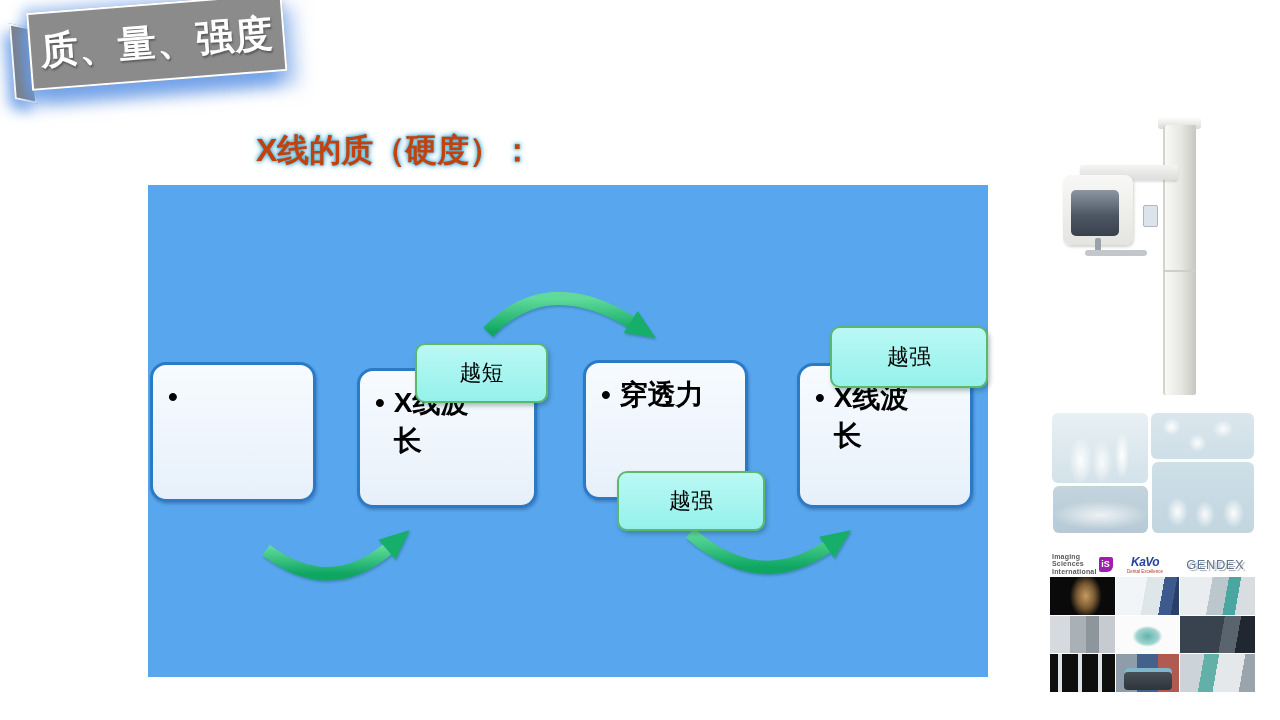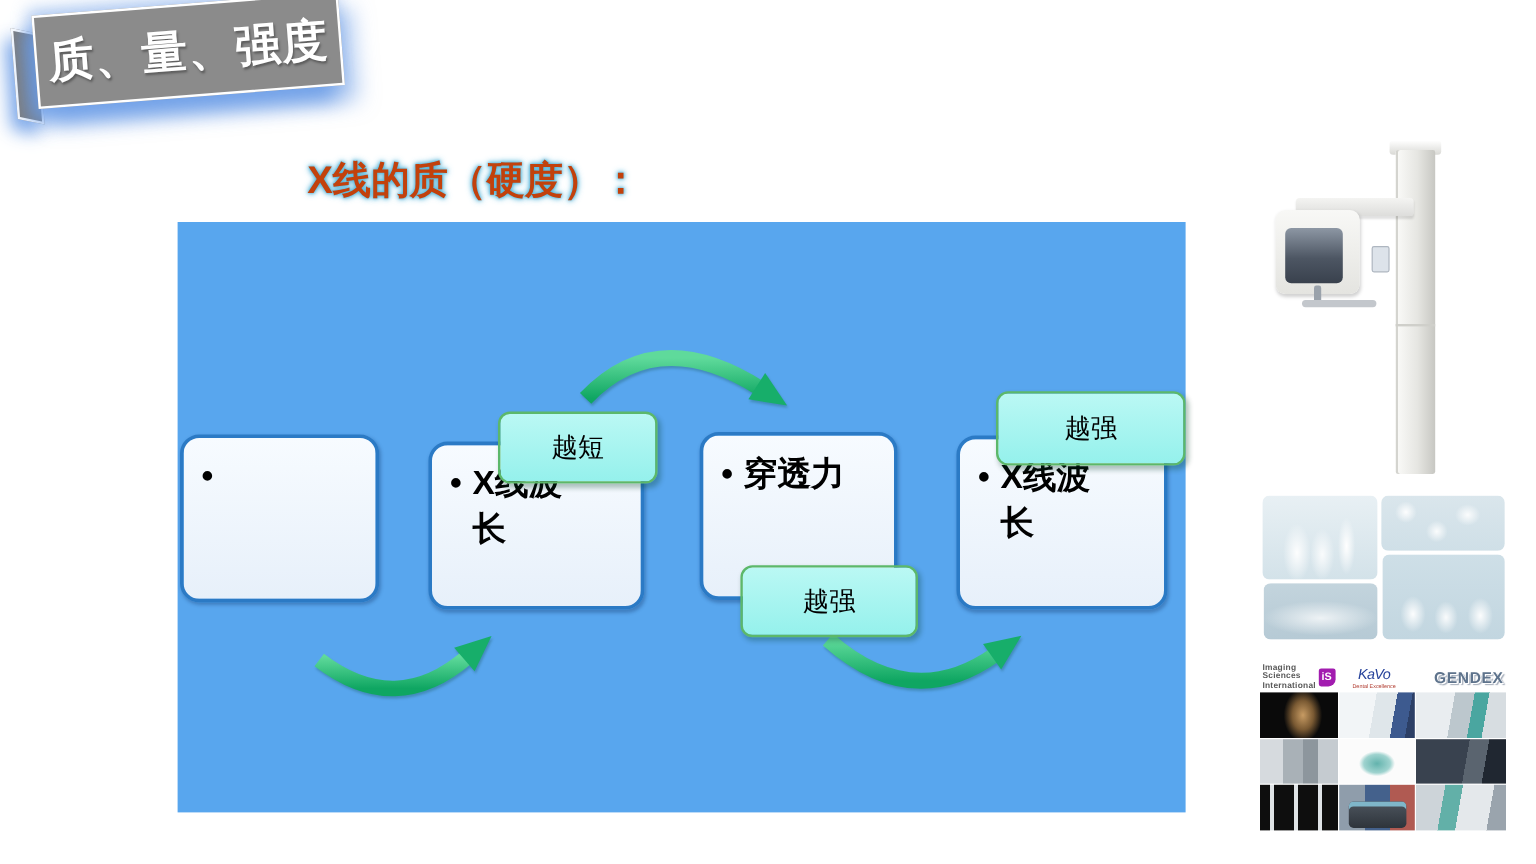--- a/index.html
+++ b/index.html
@@ -101,23 +101,23 @@
            linear-gradient(180deg,#cedfe7,#c2d6e0); }
 
   
   .vendors { position:absolute; left:1050px; top:551px; width:203px; height:139px; background:#fff; }
   .v-logos { position:absolute; left:0; top:0; width:203px; height:26px; display:flex; align-items:center; }
   .isi { display:flex; align-items:center; gap:2px; width:70px; padding-left:2px; }
   .isi-txt { font-size:7px; line-height:1.05; color:#5a5a5a; font-weight:bold; letter-spacing:.2px; }
   .isi-mark { width:14px; height:15px; background:#a21caf; color:#fff; font-size:9px; font-weight:bold;
               display:flex; align-items:center; justify-content:center; border-radius:2px 2px 6px 2px; }
   .kavo { width:62px; text-align:center; }
-  .kavo-name { font-style:italic; font-weight:normal; font-size:12px; color:#27439b; letter-spacing:-.5px; }
+  .kavo-name { font-style:italic; font-weight:bold; font-size:12px; color:#27439b; letter-spacing:-.5px; }
   .kavo-tag { font-size:4.5px; color:#b03a2e; }
-  .gendex { width:71px; text-align:right; font-weight:bold; font-size:13px; color:#5e738c;
+  .gendex { width:71px; text-align:left; font-weight:normal; font-size:13px; color:#5e738c;
             letter-spacing:.5px; text-shadow:1px 1px 0 #ffffff, 2px 2px 1px rgba(40,60,90,.45);margin-left:12px; }
   .v-grid { position:absolute; left:0; top:26px; width:203px; height:113px;
             display:grid; grid-template-columns:65px 63px 75px; grid-template-rows:38px 37px 38px; gap:1px; }
   .vt { width:100%; height:100%; }
   .vt-skull { background:radial-gradient(16px 22px at 55% 50%, #c79b63 0%, #7a5a33 55%, #0a0a0a 100%); }
   .vt-scan1 { background:linear-gradient(100deg,#f2f5f7 0 45%, #dfe6ea 45% 70%, #3d5a8f 70% 88%, #2c3f66 88%); }
   .vt-op1   { background:linear-gradient(100deg,#e9edf0 0 40%, #bcc7cd 40% 60%, #4aa6a0 60% 75%, #d7dde1 75%); }
   .vt-ct    { background:linear-gradient(90deg,#d6dade 0 30%, #a9b1b7 30% 55%, #8d969d 55% 75%, #c5cbd0 75%); }
   .vt-dev   { background:radial-gradient(20px 14px at 50% 55%, #63b3ad 0%, #9fd3cf 55%, #fbfbfb 75%); }
   .vt-dark  { background:linear-gradient(100deg,#39424f 0 55%, #5a646f 55% 75%, #202731 75%); }

